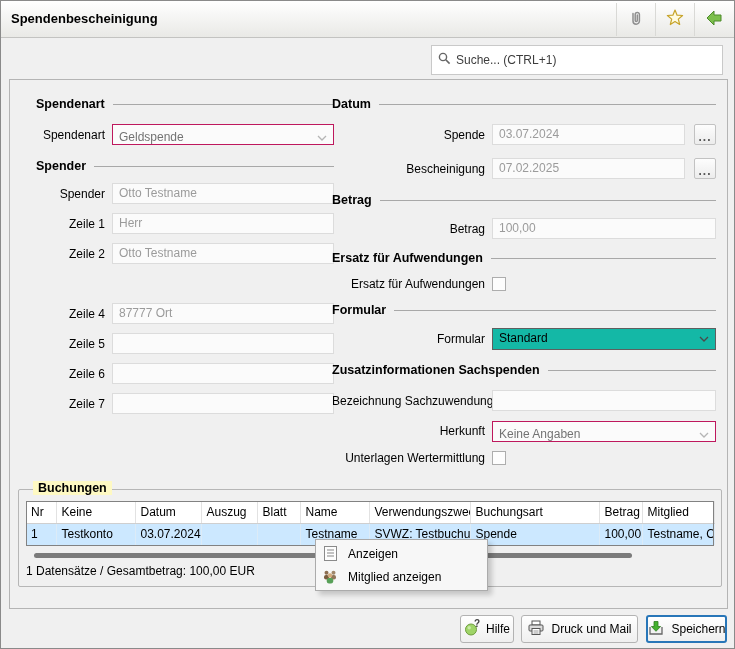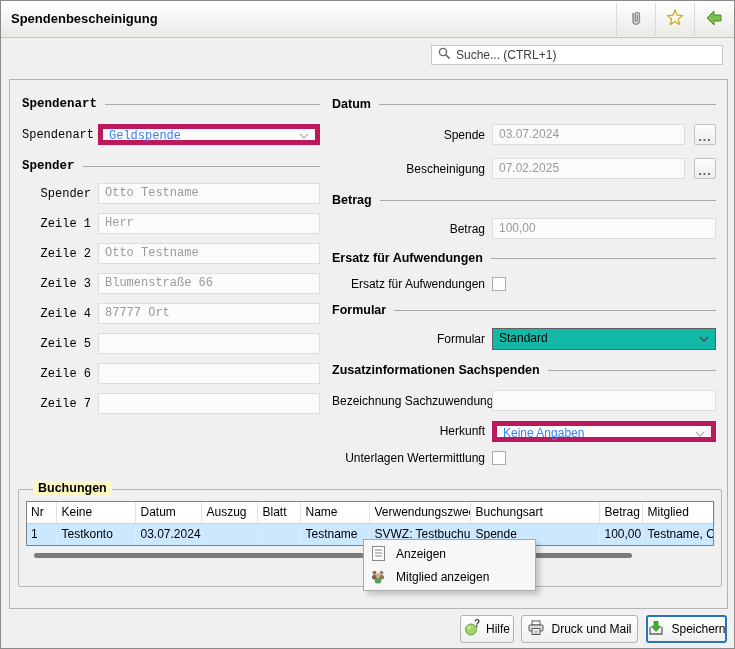--- a/index.html
+++ b/index.html
@@ -6,39 +6,39 @@
   body { font-family: "Liberation Sans", sans-serif; background:#fff; }
   .window{ position:relative; width:735px; height:649px; border:1px solid #8a8a8a; background:#f0f0f0; font-size:12px; color:#000; overflow:hidden; }
 
   
   .titlebar{ position:absolute; left:0; top:0; width:100%; height:37px; background:linear-gradient(#ffffff,#e9e9e6); border-bottom:1px solid #c3c3c1; }
   .title{ position:absolute; left:10px; top:0; line-height:36px; font-weight:bold; font-size:13px; }
   .tb-icons{ position:absolute; right:1px; top:2px; height:33px; display:flex; }
   .tb-btn{ width:39px; height:33px; display:flex; align-items:center; justify-content:center; border-left:1px solid #d9d9d6; }
 
   
-  .search-box{ position:absolute; left:430px; top:44px; width:292px; height:20px; background:#ffffff; border:1px solid #c9c9c9; display:flex; align-items:center; gap:5px; padding:0 6px; }
+  .search-box{ position:absolute; left:430px; top:44px; width:292px; height:30px; background:#ffffff; border:1px solid #c9c9c9; display:flex; align-items:center; gap:5px; padding:0 6px; }
   .search-text{ color:#3d3d3d; }
 
   
   .panel{ position:absolute; left:8px; top:78px; width:719px; height:530px; border:1px solid #b4b4b4; background:#f0f0f0; }
 
   .sec{ position:absolute; height:15px; display:flex; align-items:center; gap:8px; }
   .sec .sec-title{ font-weight:bold; font-size:12.5px; white-space:nowrap; }
   .sec .sec-line{ flex:1; height:1px; background:#a8a8a8; margin-top:2px; }
 
   .frow{ position:absolute; height:21px; display:flex; align-items:center; }
   .flabel{ text-align:right; padding-right:7px; white-space:nowrap; }
-  .lcol{ left:12px; width:298px;font-family:Liberation Mono, monospace; }
+  .lcol{ left:26px; width:298px; }
   .lcol .flabel{ width:76px; flex:0 0 76px; }
   .rcol{ left:322px; width:384px; }
   .rcol .flabel{ width:160px; flex:0 0 160px; }
 
   .dis-field{ flex:1; height:21px; background:#fbfbfb; border:1px solid #dcdcdc; color:#9b9b9b; line-height:19px; padding:0 6px; overflow:hidden; white-space:nowrap; }
-  .dis-combo{ flex:1; height:21px; background:#fbfbfb; border:5px solid #be185d; color:#3b82f6; display:flex; align-items:flex-start; padding:0 6px; }
+  .dis-combo{ flex:1; height:21px; background:#fbfbfb; border:1px solid #be185d; color:#737373; display:flex; align-items:flex-end; padding:0 6px; }
   .dis-combo .cval{ flex:1; overflow:hidden; white-space:nowrap; }
   .combo{ flex:1; height:22px; background:#14b8a6; border:1px solid #5f5f5f; color:#000; display:flex; align-items:flex-end; padding:4px 6px; }
   .combo .cval{ flex:1; }
   .date-field{ flex:0 0 193px; }
   .gap{ flex:1; }
   .dots-btn{ flex:0 0 22px; height:21px; background:linear-gradient(#fdfdfd,#ececec); border:1px solid #c2c2c2; border-radius:2px; color:#555; display:flex; align-items:flex-end; justify-content:center; font-weight:bold; line-height:14px; letter-spacing:1px; }
   .cb{ width:14px; height:14px; background:#fdfdfd; border:1px solid #adadad; }
 
   
   .group{ position:absolute; left:8px; top:409px; width:704px; height:98px; border:1px solid #b6b6b6; border-radius:2px; }
@@ -46,21 +46,21 @@
   .btable{ position:absolute; left:16px; top:421px; width:688px; border-collapse:collapse; table-layout:fixed; background:#fff; font-size:12px; }
   .btable th{ font-weight:normal; text-align:left; padding:3px 5px; height:22px; background:#fff; border-right:1px solid #e2e2e2; border-bottom:1px solid #cfcfcf; overflow:hidden; white-space:nowrap; }
   .btable td{ padding:3px 5px; height:22px; border-right:1px solid #dcebf7; overflow:hidden; white-space:nowrap; }
   .btable .num{ text-align:right; }
   .btable tr.sel{ background:#cce8ff; }
   .btable-border{ position:absolute; left:16px; top:421px; width:688px; height:45px; border:1px solid #828282; pointer-events:none; }
   .hthumb{ position:absolute; top:473px; height:5px; background:#7b7b7b; border-radius:3px; }
   .bstatus{ position:absolute; left:16px; top:484px; }
 
   
-  .cmenu{ position:absolute; left:314px; top:538px; width:173px; background:#f7f7f7; border:1px solid #ababab; box-shadow:4px 4px 5px rgba(0,0,0,0.18); z-index:50; padding:2px 0;margin-left:48px; }
+  .cmenu{ position:absolute; left:314px; top:538px; width:173px; background:#f7f7f7; border:1px solid #ababab; box-shadow:4px 4px 5px rgba(0,0,0,0.18); z-index:50; padding:2px 0; }
   .cmenu-item{ height:23px; display:flex; align-items:center; gap:9px; padding:0 8px 0 5px; }
   .cmenu-ico{ width:18px; display:flex; justify-content:center; }
 
   
   .btn{ position:absolute; top:614px; height:28px; background:linear-gradient(#ffffff,#efefef); border:1px solid #b3b3b3; border-radius:3px; display:flex; align-items:center; justify-content:center; gap:6px; font-size:12px; }
   .btn-help{ left:459px; width:54px; }
   .btn-print{ left:520px; width:117px; }
   .btn-save{ left:645px; width:81px; border:2px solid #2876b8; }
 </style>
 </head>
@@ -130,24 +130,20 @@
       <label class="flabel">Spender</label>
       <div class="dis-field">Otto Testname</div>
     </div>
     <div class="frow lcol" style="top:133px;">
       <label class="flabel">Zeile 1</label>
       <div class="dis-field">Herr</div>
     </div>
     <div class="frow lcol" style="top:163px;">
       <label class="flabel">Zeile 2</label>
       <div class="dis-field">Otto Testname</div>
-    </div>
-    <div class="frow lcol" style="top:193px;">
-      <label class="flabel">Zeile 3</label>
-      <div class="dis-field">Blumenstraße 66</div>
     </div>
     <div class="frow lcol" style="top:223px;">
       <label class="flabel">Zeile 4</label>
       <div class="dis-field">87777 Ort</div>
     </div>
     <div class="frow lcol" style="top:253px;">
       <label class="flabel">Zeile 5</label>
       <div class="dis-field"></div>
     </div>
     <div class="frow lcol" style="top:283px;">
@@ -273,20 +269,21 @@
           <td>Spende</td>
           <td class="num">100,00</td>
           <td>Testname, Otto</td>
         </tr>
       </tbody>
     </table>
     <div class="btable-border"></div>
 
     <div class="hthumb" style="left:24px; width:598px;"></div>
 
+    <div class="bstatus">1 Datensätze / Gesamtbetrag: 100,00 EUR</div>
   </div>
 
   <div class="cmenu">
     <div class="cmenu-item">
       <span class="cmenu-ico">
         <svg width="15" height="17" viewBox="0 0 15 17">
             <rect x="1.5" y="1.5" width="12" height="14" fill="#fdfdfd" stroke="#8a8a8a"></rect>
             <line x1="4" y1="5" x2="11" y2="5" stroke="#9a9a9a" stroke-width="1.2"></line>
             <line x1="4" y1="8" x2="11" y2="8" stroke="#9a9a9a" stroke-width="1.2"></line>
             <line x1="4" y1="11" x2="11" y2="11" stroke="#9a9a9a" stroke-width="1.2"></line>

